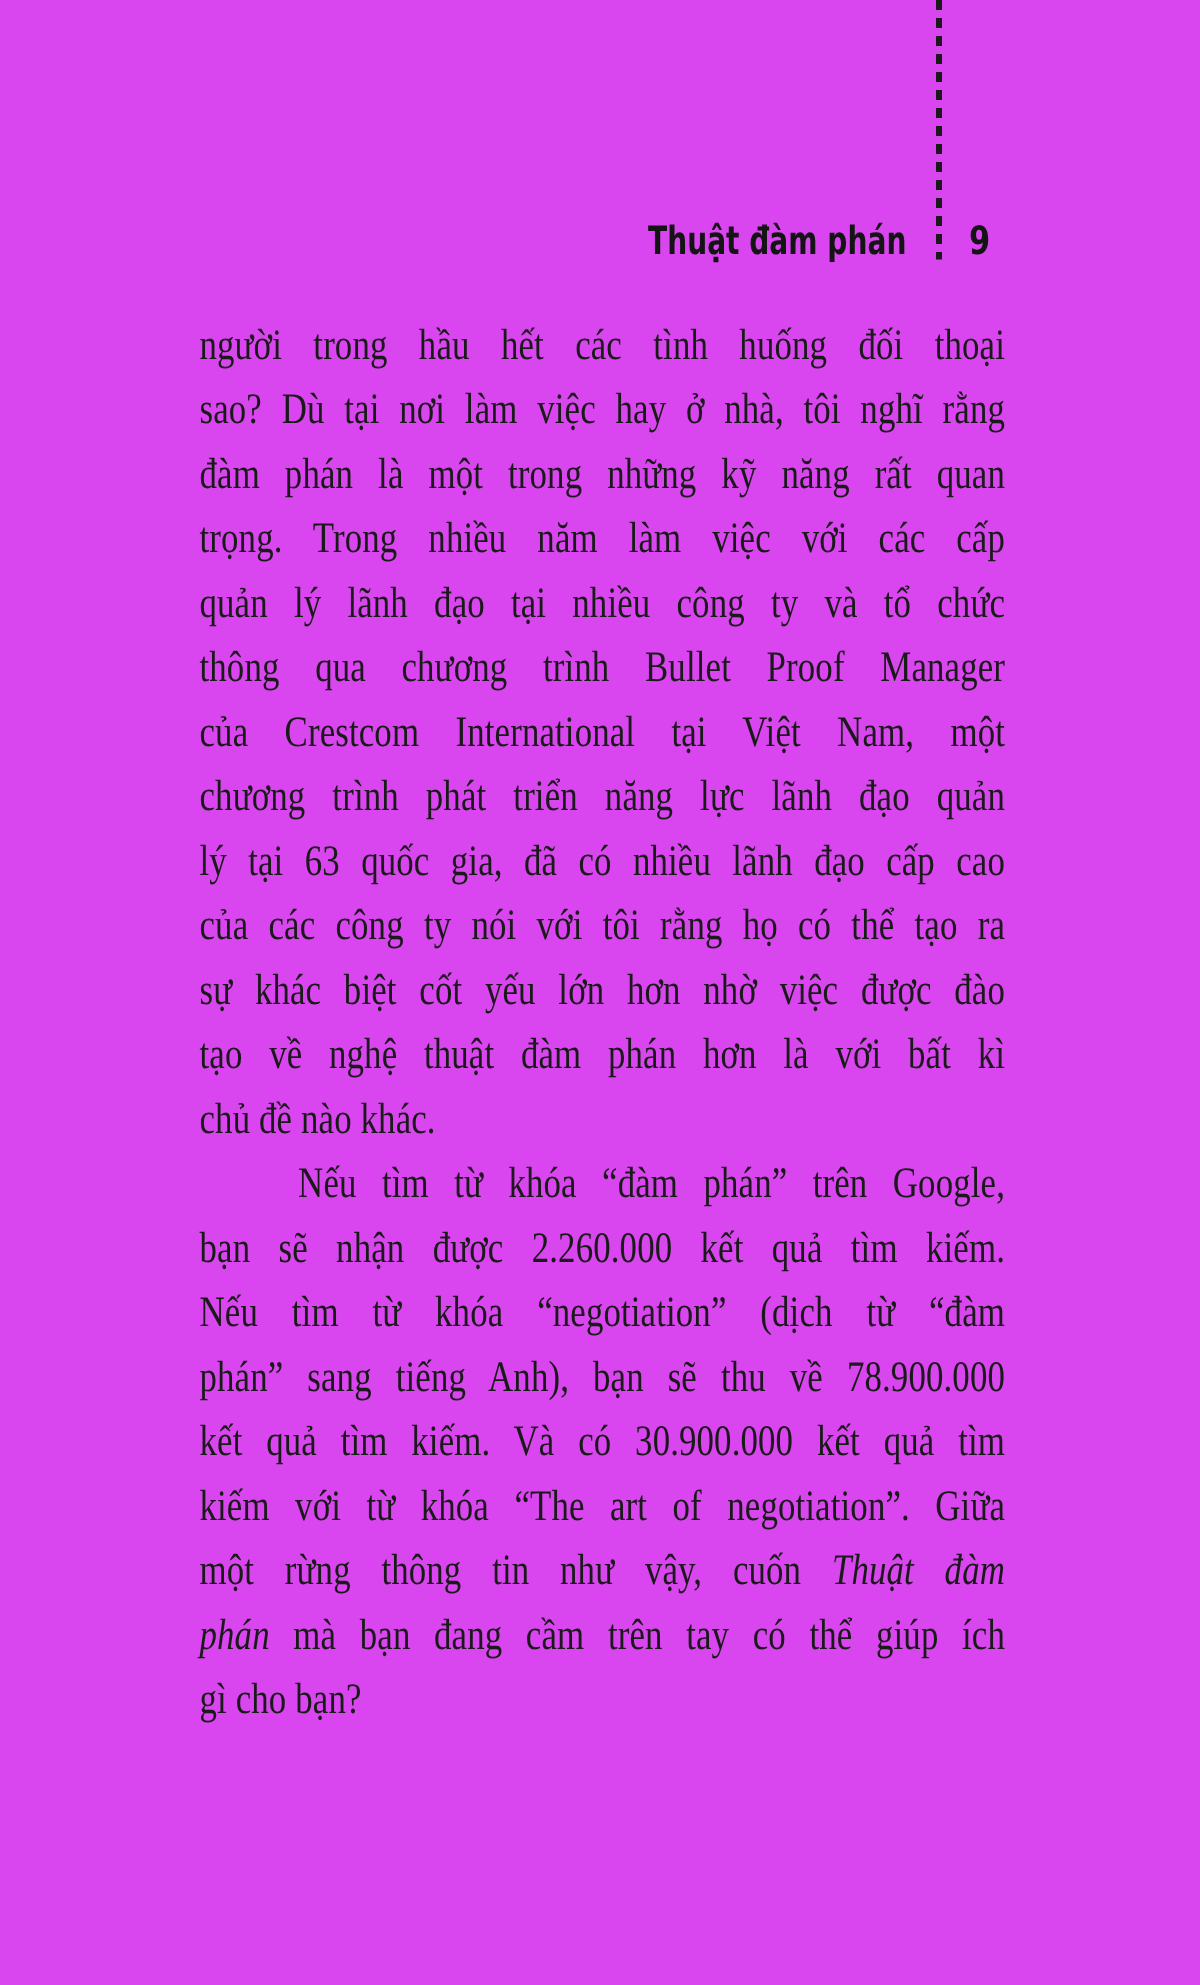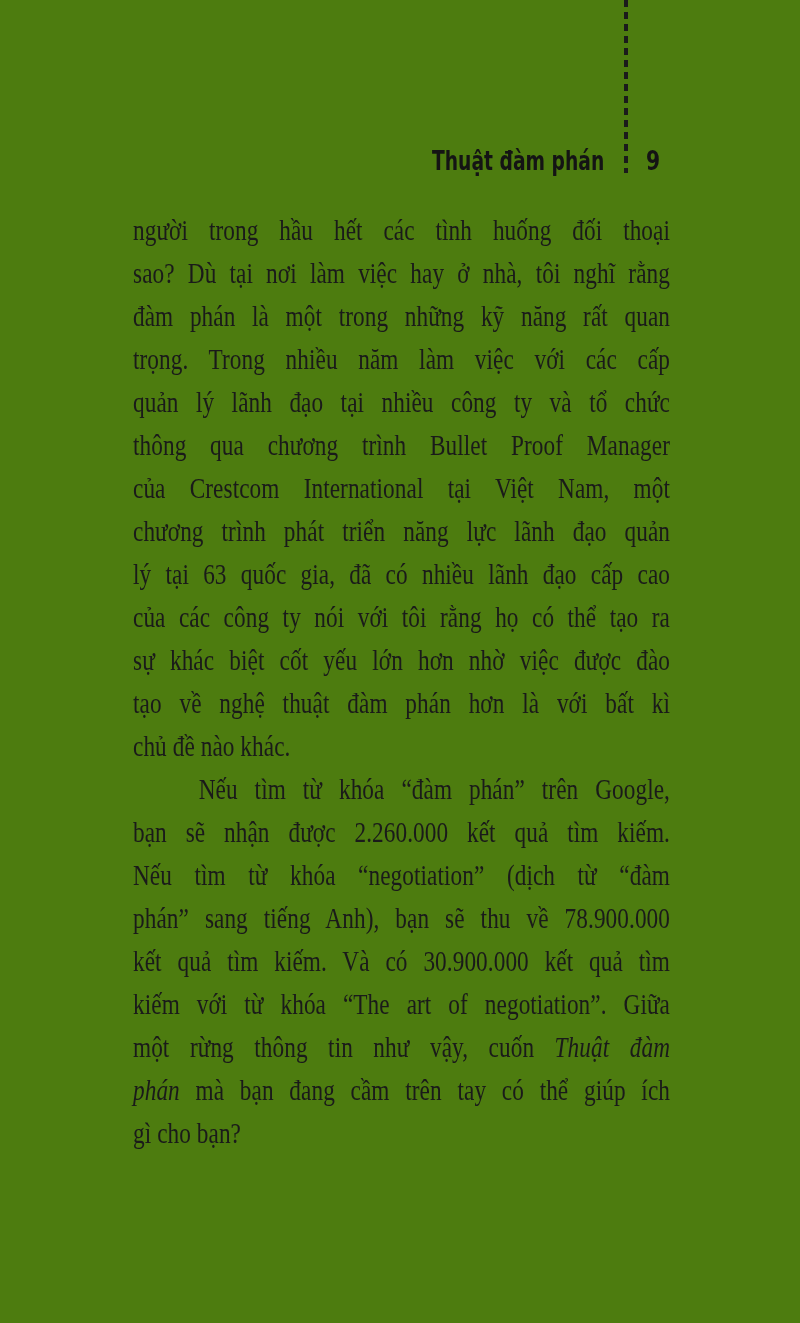--- a/index.html
+++ b/index.html
@@ -11,21 +11,21 @@
     height: 1323px;
     background: #ffffff;
     position: relative;
     overflow: hidden;
     font-family: "Liberation Serif", "DejaVu Serif", serif;
     color: #161616;
   }
   .page {
     position: absolute;
     inset: 0;
-    background: #4d7c0f;
+    background: #d946ef;
   }
 
   
   .running-title {
     position: absolute;
     top: 148px;
     right: 196px;
     height: 26px;
     line-height: 26px;
     font-family: "DejaVu Sans", sans-serif;

